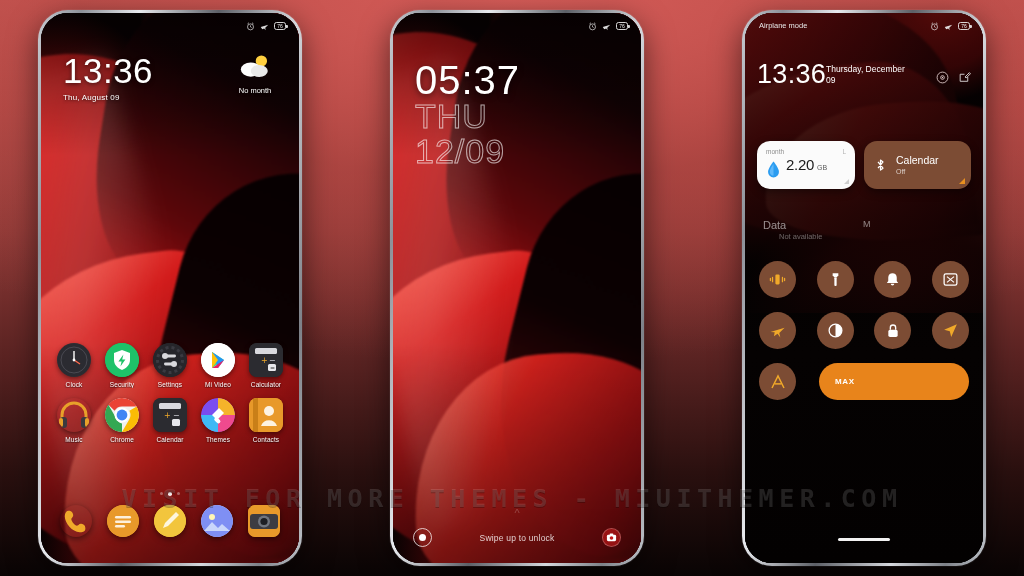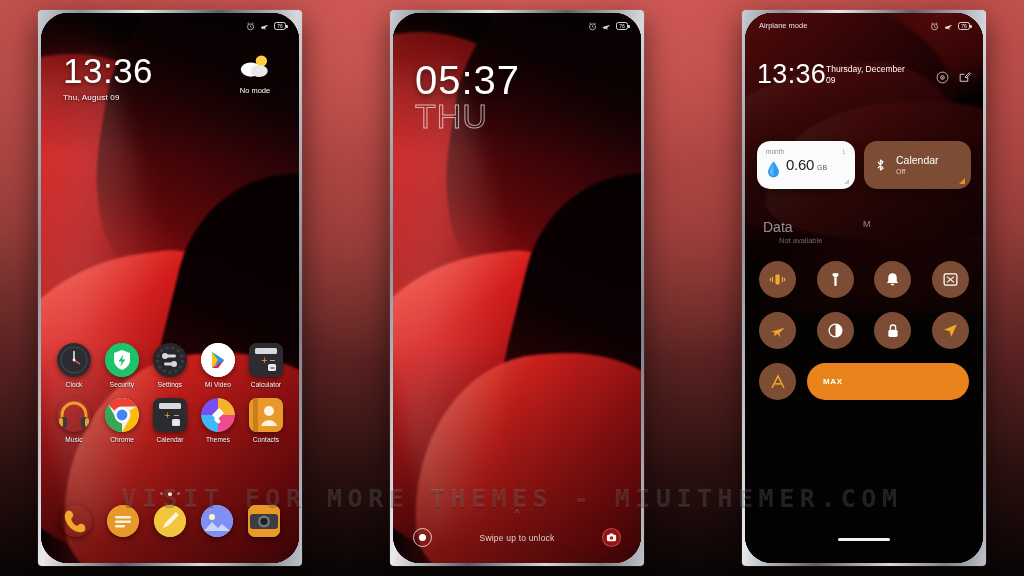--- a/index.html
+++ b/index.html
@@ -19,21 +19,21 @@
     text-align:center; pointer-events:none;
     font-size:25px; font-weight:bold; letter-spacing:5.5px;
     font-family:"DejaVu Sans Mono", monospace;
     color:rgba(255,255,255,.13);
     text-shadow:0 1px 0 rgba(0,0,0,.25);
     white-space:nowrap;
   }
 
   
   .phone{
-    position:absolute; border-radius:4px;
+    position:absolute; border-radius:30px;
     background:linear-gradient(100deg,#c9ccd2 0%,#8d9199 12%,#e8eaee 28%,#5d6067 50%,#d5d8dd 72%,#7d8188 88%,#bfc3c9 100%);
     padding:3px;
     box-shadow:0 10px 30px rgba(0,0,0,.55), 0 0 0 1px rgba(255,255,255,.08);
   }
   .phone .inner{
     width:100%; height:100%; border-radius:27px; overflow:hidden;
     background:#000; position:relative;
   }
   #phone-1{ left:38px;  top:10px; width:264px; height:556px; }
   #phone-2{ left:390px; top:10px; width:254px; height:556px; }
@@ -173,31 +173,31 @@
     height:48px; border-radius:13px; background:#7c4c34;
     display:flex; align-items:center; padding:0 9px; gap:8px; position:relative;
     box-shadow:0 3px 9px rgba(0,0,0,.45);
   }
   .tile-ico{ width:15px; height:16px; flex:none; }
   .tile-name{ color:#fff; font-size:10.5px; line-height:1.1; }
   .tile-state{ color:rgba(255,255,255,.72); font-size:7px; margin-top:1px; }
   .tile-corner{ position:absolute; right:6px; bottom:5px; width:0;height:0; border-left:6px solid transparent; border-bottom:6px solid #e8901f; }
 
   .nc-dataoff{ position:absolute; left:18px; top:206px; z-index:11; }
-  .nc-dataoff .t1{ color:rgba(255,255,255,.55); font-size:14px; }
+  .nc-dataoff .t1{ color:rgba(255,255,255,.55); font-size:11px; }
   .nc-dataoff .t2{ color:rgba(255,255,255,.38); font-size:7.5px; margin-top:1px;padding-left:16px; }
   .nc-m{ position:absolute; left:118px; top:206px; color:rgba(255,255,255,.5); font-size:9px; z-index:11; }
 
   .toggles{ position:absolute; left:14px; right:14px; top:248px; z-index:12; }
   .tg-row{ display:flex; justify-content:space-between; margin-bottom:14px; }
   .tg{
     width:37px;height:37px;border-radius:50%; background:#7c4c34;
     display:flex;align-items:center;justify-content:center;
   }
-  .bright-row{ display:flex; align-items:flex-start; gap:11px; }
+  .bright-row{ display:flex; align-items:flex-start; gap:23px; }
   .bright-slider{
     flex:1; height:37px; border-radius:19px; background:#e8841b;
     display:flex; align-items:center; padding-left:16px;
     color:#fff; font-size:8px; font-weight:bold; letter-spacing:.6px;
   }
   .home-bar{ position:absolute; left:50%; transform:translateX(-50%); bottom:22px; width:52px;height:3.5px;border-radius:2px; background:#f2f2f2; z-index:12; }
 </style>
 </head>
 <body>
 
@@ -236,21 +236,21 @@
         <div class="hs-time">13:36</div>
         <div class="hs-date">Thu, August 09</div>
       </div>
 
       <div class="hs-weather">
         <svg viewBox="0 0 48 34" width="34" height="26">
           <circle cx="33" cy="10" r="8" fill="#ffcf3f"></circle>
           <ellipse cx="18" cy="22" rx="14" ry="10" fill="#fdfdfd"></ellipse>
           <ellipse cx="30" cy="24" rx="12" ry="8.5" fill="#e9e9e9"></ellipse>
         </svg>
-        <div class="hs-weather-label">No mode</div>
+        <div class="hs-weather-label">No month</div>
       </div>
 
       <div class="app-grid">
         <div class="app-row">
 
           <div class="app">
             <div class="app-ico" style="background:#2d2d33">
               <svg viewBox="0 0 34 34" width="34" height="34">
                 <circle cx="17" cy="17" r="16" fill="#2b2b31"></circle>
                 <circle cx="17" cy="17" r="13" fill="none" stroke="#4a4a52" stroke-width="1"></circle>
@@ -460,20 +460,21 @@
           </svg>
           <div class="sb-batt">
               <span>76</span>
             </div>
         </div>
       </div>
 
       <div class="ls-clock">
         <div class="ls-time">05:37</div>
         <div class="ls-dow">THU</div>
+        <div class="ls-date">12/09</div>
       </div>
 
       <div class="ls-chev">^</div>
 
       <div class="ls-bottom">
         <div class="ls-btn">
           <div style="width:7px;height:7px;border-radius:50%;background:#fff"></div>
         </div>
         <div class="ls-hint">Swipe up to unlock</div>
         <div class="ls-btn cam">
@@ -547,21 +548,21 @@
         <div class="data-card">
           <div class="dc-top">
             <div class="dc-month">month</div>
             <div class="dc-edge">L</div>
           </div>
           <svg class="dc-drop" viewBox="0 0 24 28">
             <path d="M12 1C12 1 3 12 3 18a9 9 0 0 0 18 0C21 12 12 1 12 1z" fill="#2b9cf0"></path>
             <path d="M12 5c0 0-6 8-6 12.5A6 6 0 0 0 12 24z" fill="#5fb8fa"></path>
           </svg>
           <div class="dc-body">
-            <div class="dc-val">0.60</div>
+            <div class="dc-val">2.20</div>
             <div class="dc-unit">GB</div>
           </div>
           <div class="dc-corner"></div>
         </div>
 
         <div class="tile-col">
           <div class="tile">
             <svg class="tile-ico" viewBox="0 0 24 24">
               <path d="M8 7l8 10-4 3V4l4 3-8 10" fill="none" stroke="#fff" stroke-width="2" stroke-linejoin="round"></path>
             </svg>

